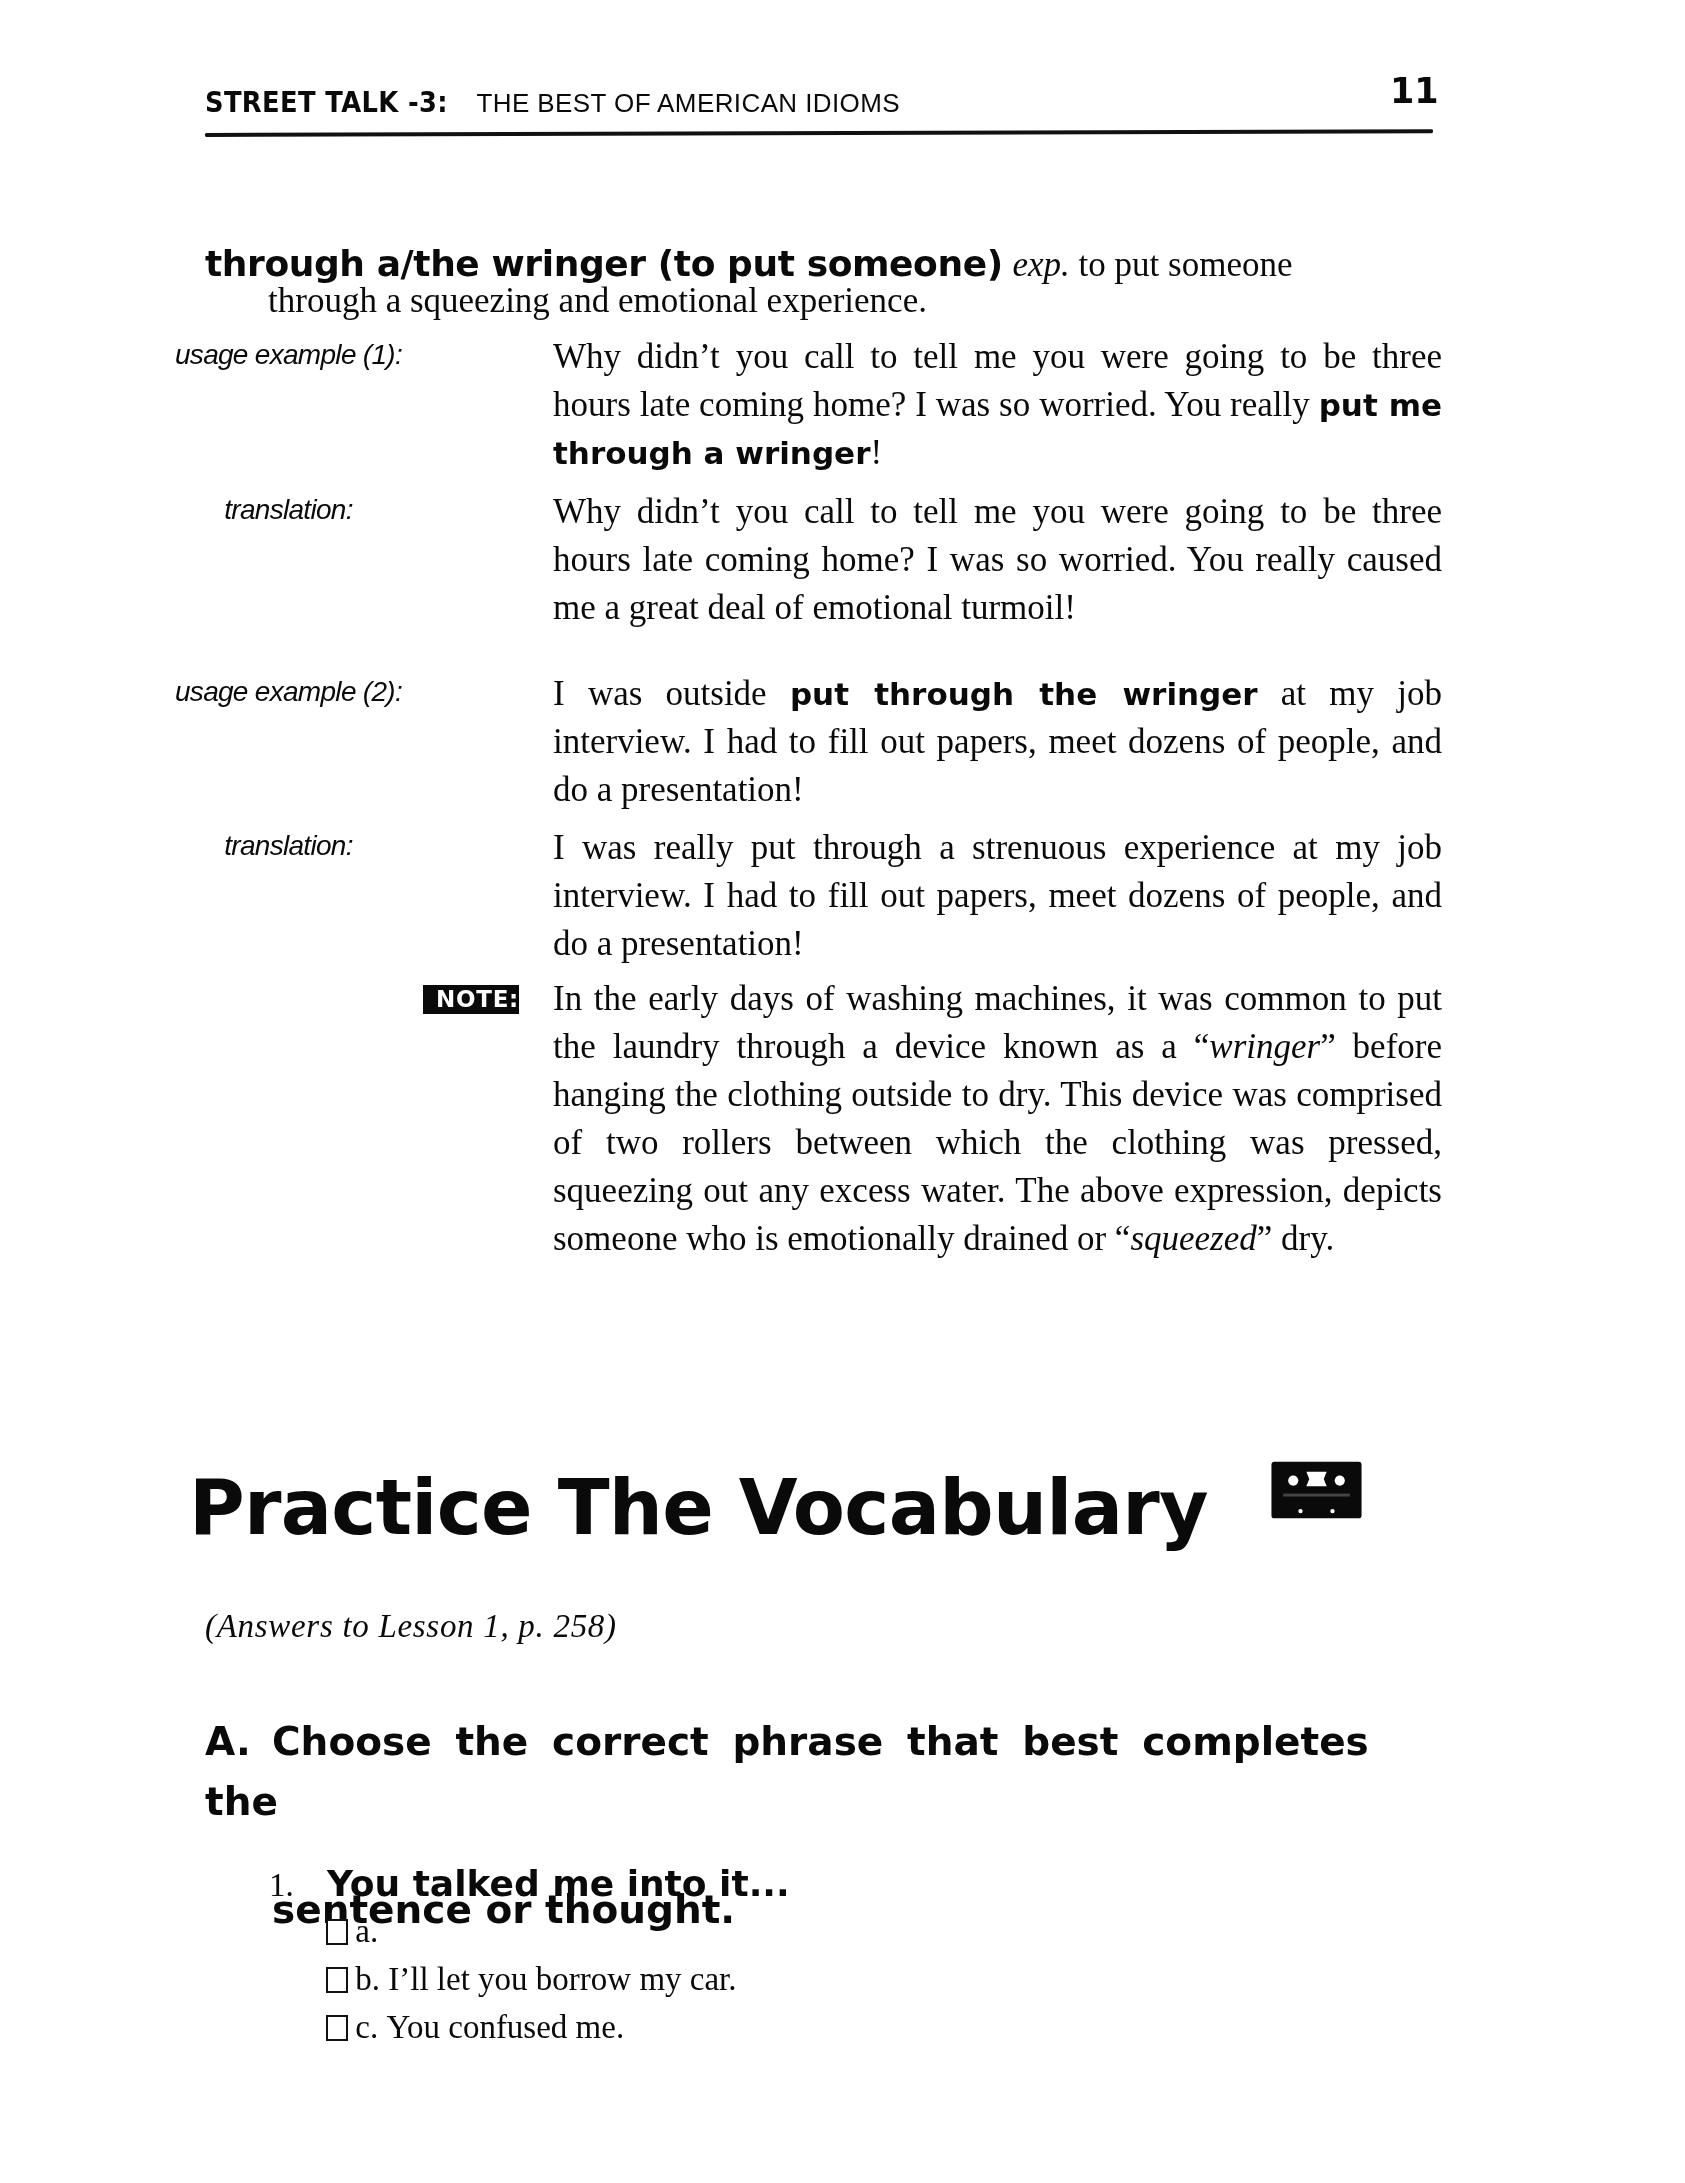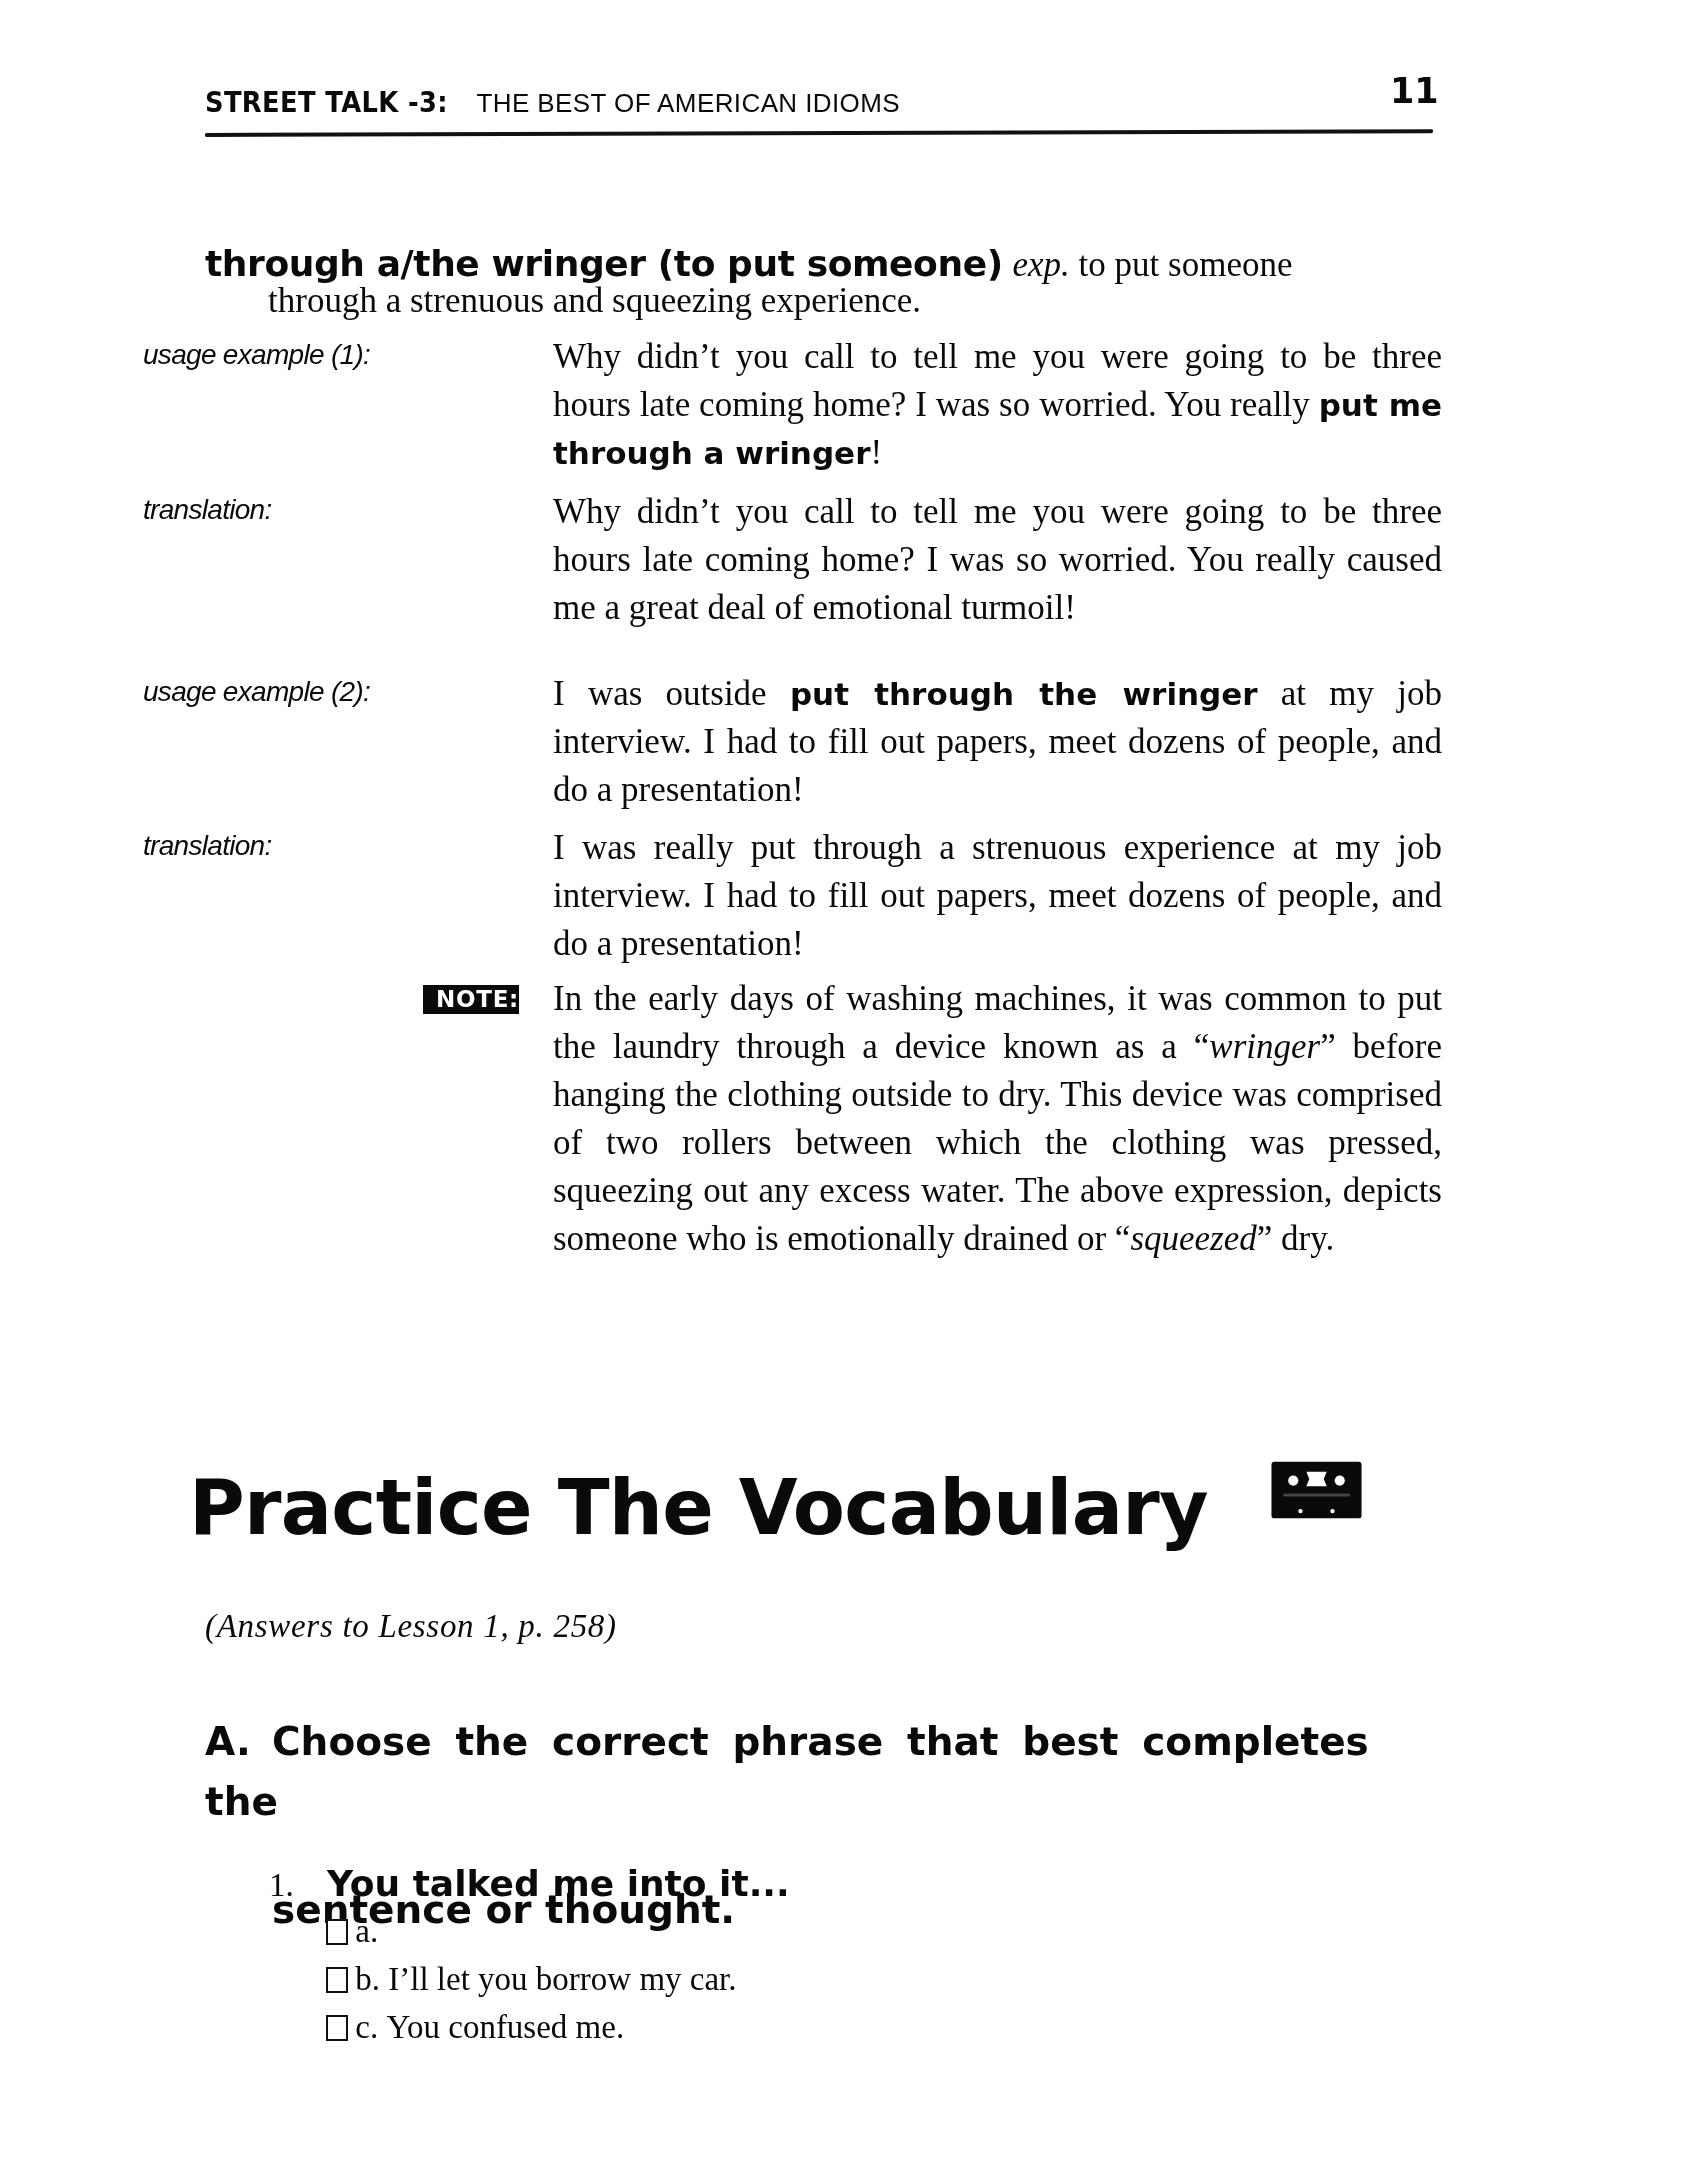--- a/index.html
+++ b/index.html
@@ -20,21 +20,21 @@
 
   
   .entry-head { left: 205px; top: 231px; width: 1237px; font-size: 39px; line-height: 64px; }
   .entry-head .idiom { font-family: "DejaVu Sans", sans-serif; font-weight: bold; font-size: 36px; letter-spacing: -0.4px; }
   .entry-head .def { font-family: "Liberation Serif", serif; font-size: 35px; }
   .entry-head .def i { font-style: italic; }
   .entry-def2 { left: 268px; top: 281px; font-size: 35px; white-space: nowrap; }
 
   .row { left: 205px; width: 1237px; }
   .lbl {
-    position: absolute; right: 1008px; width: 291px; text-align: left;
+    position: absolute; right: 1008px; width: 291px; text-align: center;
     font-family: "Liberation Sans", sans-serif; font-style: italic; font-size: 28px;
     letter-spacing: -0.7px; padding-top: 5.8px; white-space: nowrap;
   }
   .txt {
     position: absolute; left: 348px; width: 889px;
     font-size: 35px; line-height: 48px; text-align: justify;
   }
   .txt b { font-family: "DejaVu Sans", sans-serif; font-weight: bold; font-size: 31px; }
   .note-badge {
     position: absolute; left: 218px; top: 10.2px; width: 96px; height: 29px;
@@ -62,21 +62,21 @@
   <span class="brand">STREET TALK -3:</span>
   <span class="sub">THE BEST OF AMERICAN IDIOMS</span>
 </div>
 <div class="abs hdr-page">11</div>
 <div class="abs hdr-rule"></div>
 
 <div class="abs entry-head">
   <span class="idiom">through a/the wringer (to put someone)</span>
   <span class="def"><i>exp.</i> <span>to put someone</span></span>
 </div>
-<div class="abs entry-def2">through a strenuous and squeezing experience.</div>
+<div class="abs entry-def2">through a squeezing and emotional experience.</div>
 
 <div class="abs row" style="top:333px;">
   <div class="lbl">usage example (1):</div>
   <div class="txt"><span>Why didn’t you call to tell me you were going to be three hours late coming home? I was so worried. You really </span><b>put me through a wringer</b><span>!</span></div>
 </div>
 
 <div class="abs row" style="top:488px;">
   <div class="lbl">translation:</div>
   <div class="txt"><span>Why didn’t you call to tell me you were going to be three hours late coming home? I was so worried. You really caused me a great deal of emotional turmoil!</span></div>
 </div>

